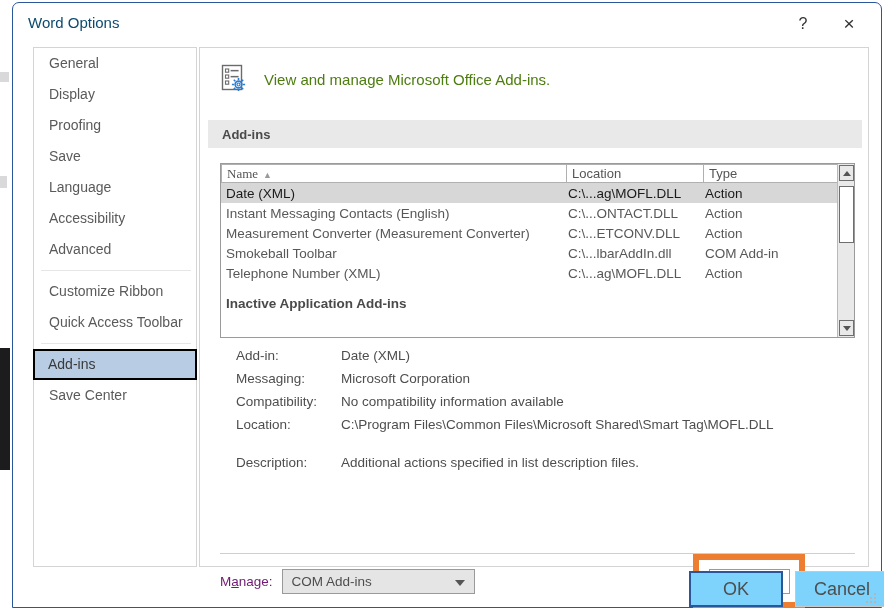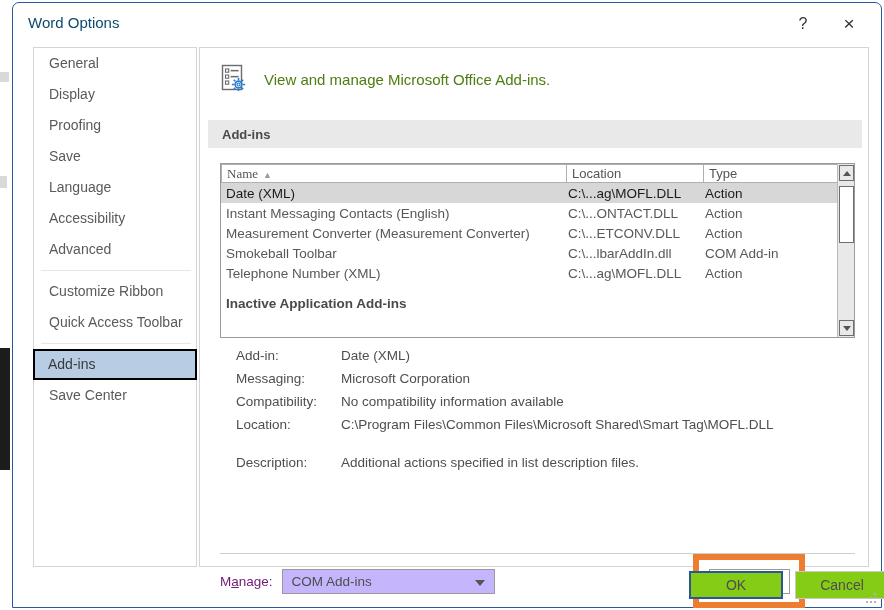--- a/index.html
+++ b/index.html
@@ -301,23 +301,23 @@
     align-items: center;
   }
   #manage-label {
     font-size: 13.5px;
     color: #701a75;
     white-space: nowrap;
     margin-right: 9px;
   }
   #manage-select {
     position: relative;
-    width: 213px; height: 25px;
+    width: 193px; height: 25px;
     border: 1px solid #9a9a9a;
-    background: #c4b5fd;
+    background: #e5e5e5;
     box-sizing: border-box;
     display: flex;
     align-items: center;
     cursor: default;
     text-align: right;
   }
   #manage-select-value {
     padding-left: 9px;
     font-size: 13.5px;
     color: #4e4e4e;
@@ -356,28 +356,28 @@
     font-size: 13.5px;
     color: #4e4e4e;
     cursor: default;
     padding: 0;
   }
 
   
   #ok-button, #cancel-button {
     position: absolute;
     top: 568px;
-    width: 94px; height: 28px;
-    background: #84cc16;
+    width: 94px; height: 36px;
+    background: #7dd3fc;
     box-sizing: border-box;
     display: flex;
     align-items: center;
     justify-content: center;
     font-family: "Liberation Sans", sans-serif;
-    font-size: 14px;
+    font-size: 18px;
     color: #4e4e4e;
     cursor: default;
     padding: 0;
   }
   #ok-button {
     left: 676px;
     border: 2px solid #2b579a;
   }
   #cancel-button {
     left: 782px;

